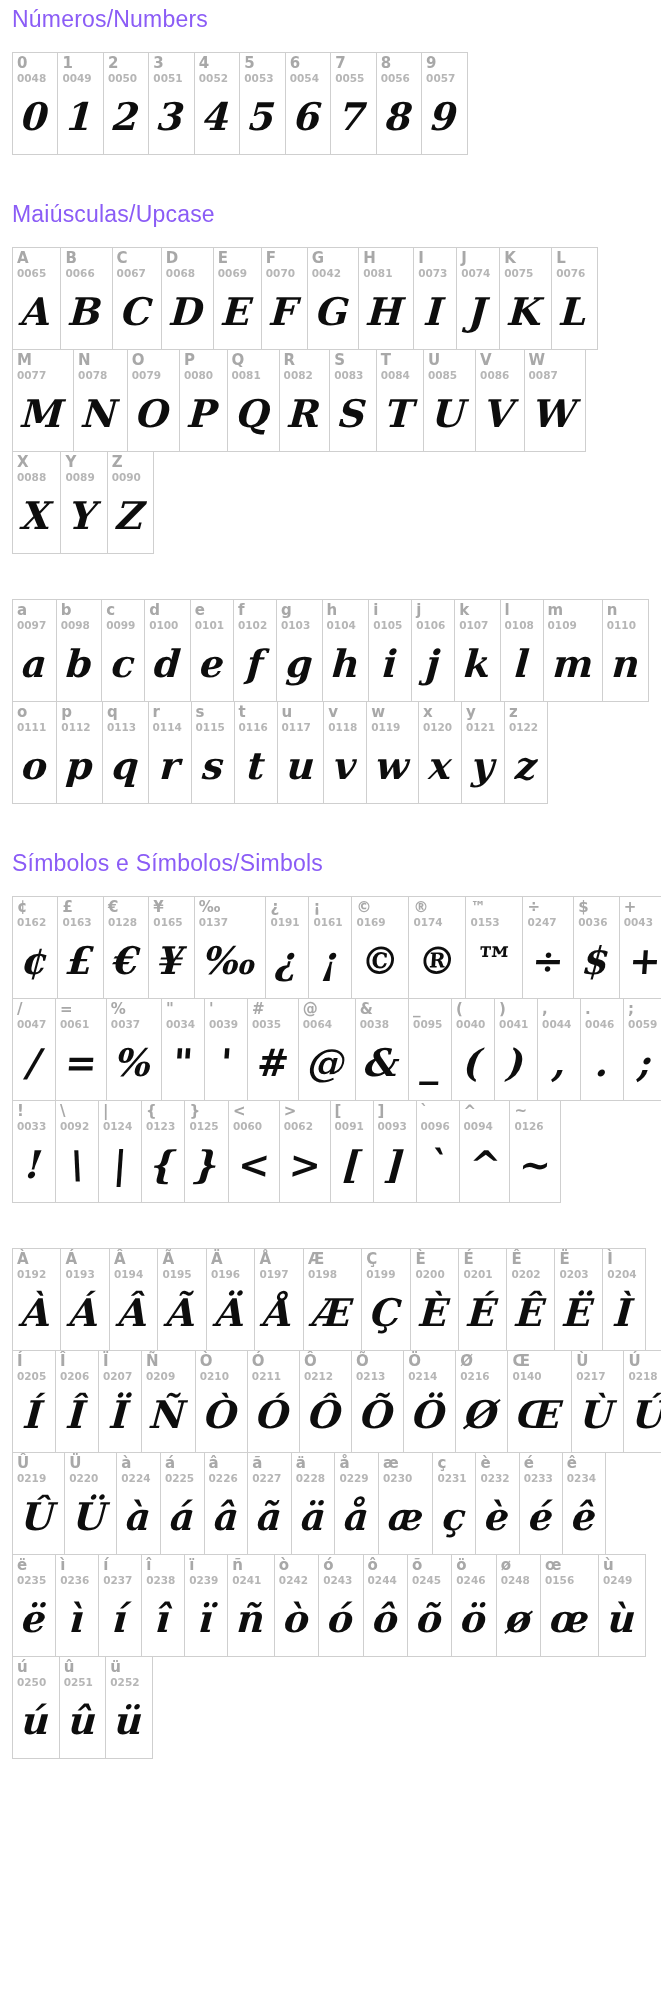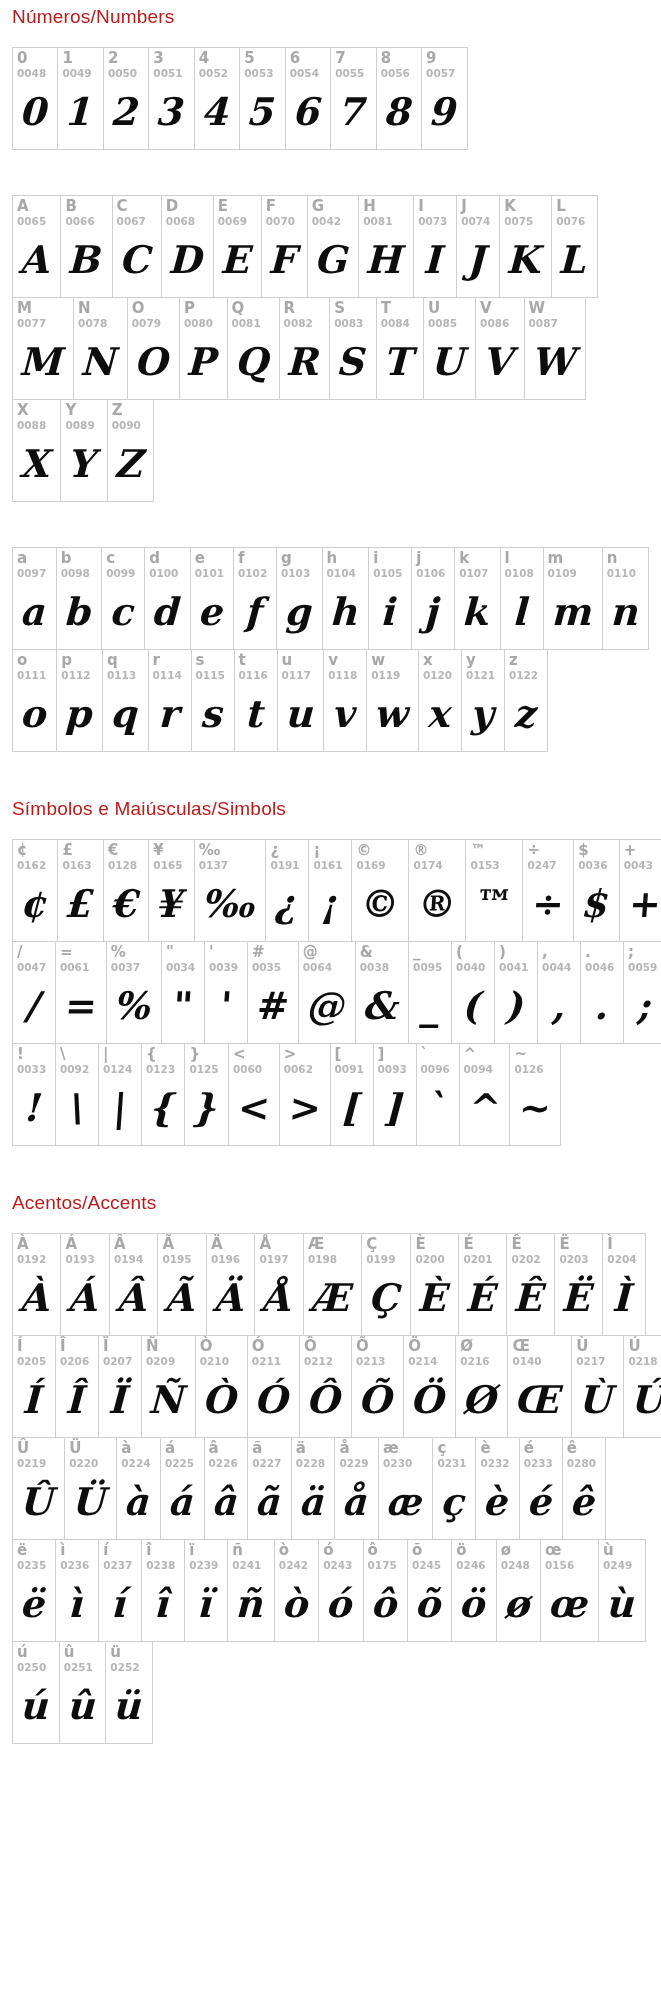--- a/index.html
+++ b/index.html
@@ -6,22 +6,22 @@
   body{
     width:661px;
     min-height:2004px;
     background:#ffffff;
     font-family:"Liberation Sans", sans-serif;
     box-sizing:border-box;
     padding:6px 0 30px 12px;
   }
   .section{margin-bottom:46px;}
   .section-title{
-    font-size:19px;
-    color:#b91c1c;
+    font-size:23px;
+    color:#8b5cf6;
     margin:0 0 20px 0;
     font-weight:400;
     letter-spacing:.2px;
   }
   .char-row{
     display:flex;
     width:max-content;
     margin-top:-1px;
   }
   .char-cell{
@@ -139,20 +139,21 @@
         <div class="char-cell">
           <div class="cell-head">
             <span class="cell-char-label">9</span>
             <span class="cell-code">0057</span>
           </div>
           <div class="cell-glyph">9</div>
         </div>
       </div>
     </div>
     <div class="section">
+      <h2 class="section-title">Maiúsculas/Upcase</h2>
       <div class="char-row">
         <div class="char-cell">
           <div class="cell-head">
             <span class="cell-char-label">A</span>
             <span class="cell-code">0065</span>
           </div>
           <div class="cell-glyph">A</div>
         </div>
         <div class="char-cell">
           <div class="cell-head">
@@ -517,21 +518,21 @@
         <div class="char-cell">
           <div class="cell-head">
             <span class="cell-char-label">z</span>
             <span class="cell-code">0122</span>
           </div>
           <div class="cell-glyph">z</div>
         </div>
       </div>
     </div>
     <div class="section">
-      <h2 class="section-title">Símbolos e Maiúsculas/Simbols</h2>
+      <h2 class="section-title">Símbolos e Símbolos/Simbols</h2>
       <div class="char-row">
         <div class="char-cell">
           <div class="cell-head">
             <span class="cell-char-label">¢</span>
             <span class="cell-code">0162</span>
           </div>
           <div class="cell-glyph">¢</div>
         </div>
         <div class="char-cell">
           <div class="cell-head">
@@ -799,21 +800,20 @@
         <div class="char-cell">
           <div class="cell-head">
             <span class="cell-char-label">~</span>
             <span class="cell-code">0126</span>
           </div>
           <div class="cell-glyph">~</div>
         </div>
       </div>
     </div>
     <div class="section">
-      <h2 class="section-title">Acentos/Accents</h2>
       <div class="char-row">
         <div class="char-cell">
           <div class="cell-head">
             <span class="cell-char-label">À</span>
             <span class="cell-code">0192</span>
           </div>
           <div class="cell-glyph">À</div>
         </div>
         <div class="char-cell">
           <div class="cell-head">
@@ -1074,21 +1074,21 @@
         <div class="char-cell">
           <div class="cell-head">
             <span class="cell-char-label">é</span>
             <span class="cell-code">0233</span>
           </div>
           <div class="cell-glyph">é</div>
         </div>
         <div class="char-cell">
           <div class="cell-head">
             <span class="cell-char-label">ê</span>
-            <span class="cell-code">0280</span>
+            <span class="cell-code">0234</span>
           </div>
           <div class="cell-glyph">ê</div>
         </div>
       </div>
       <div class="char-row">
         <div class="char-cell">
           <div class="cell-head">
             <span class="cell-char-label">ë</span>
             <span class="cell-code">0235</span>
           </div>
@@ -1139,21 +1139,21 @@
         <div class="char-cell">
           <div class="cell-head">
             <span class="cell-char-label">ó</span>
             <span class="cell-code">0243</span>
           </div>
           <div class="cell-glyph">ó</div>
         </div>
         <div class="char-cell">
           <div class="cell-head">
             <span class="cell-char-label">ô</span>
-            <span class="cell-code">0175</span>
+            <span class="cell-code">0244</span>
           </div>
           <div class="cell-glyph">ô</div>
         </div>
         <div class="char-cell">
           <div class="cell-head">
             <span class="cell-char-label">õ</span>
             <span class="cell-code">0245</span>
           </div>
           <div class="cell-glyph">õ</div>
         </div>

